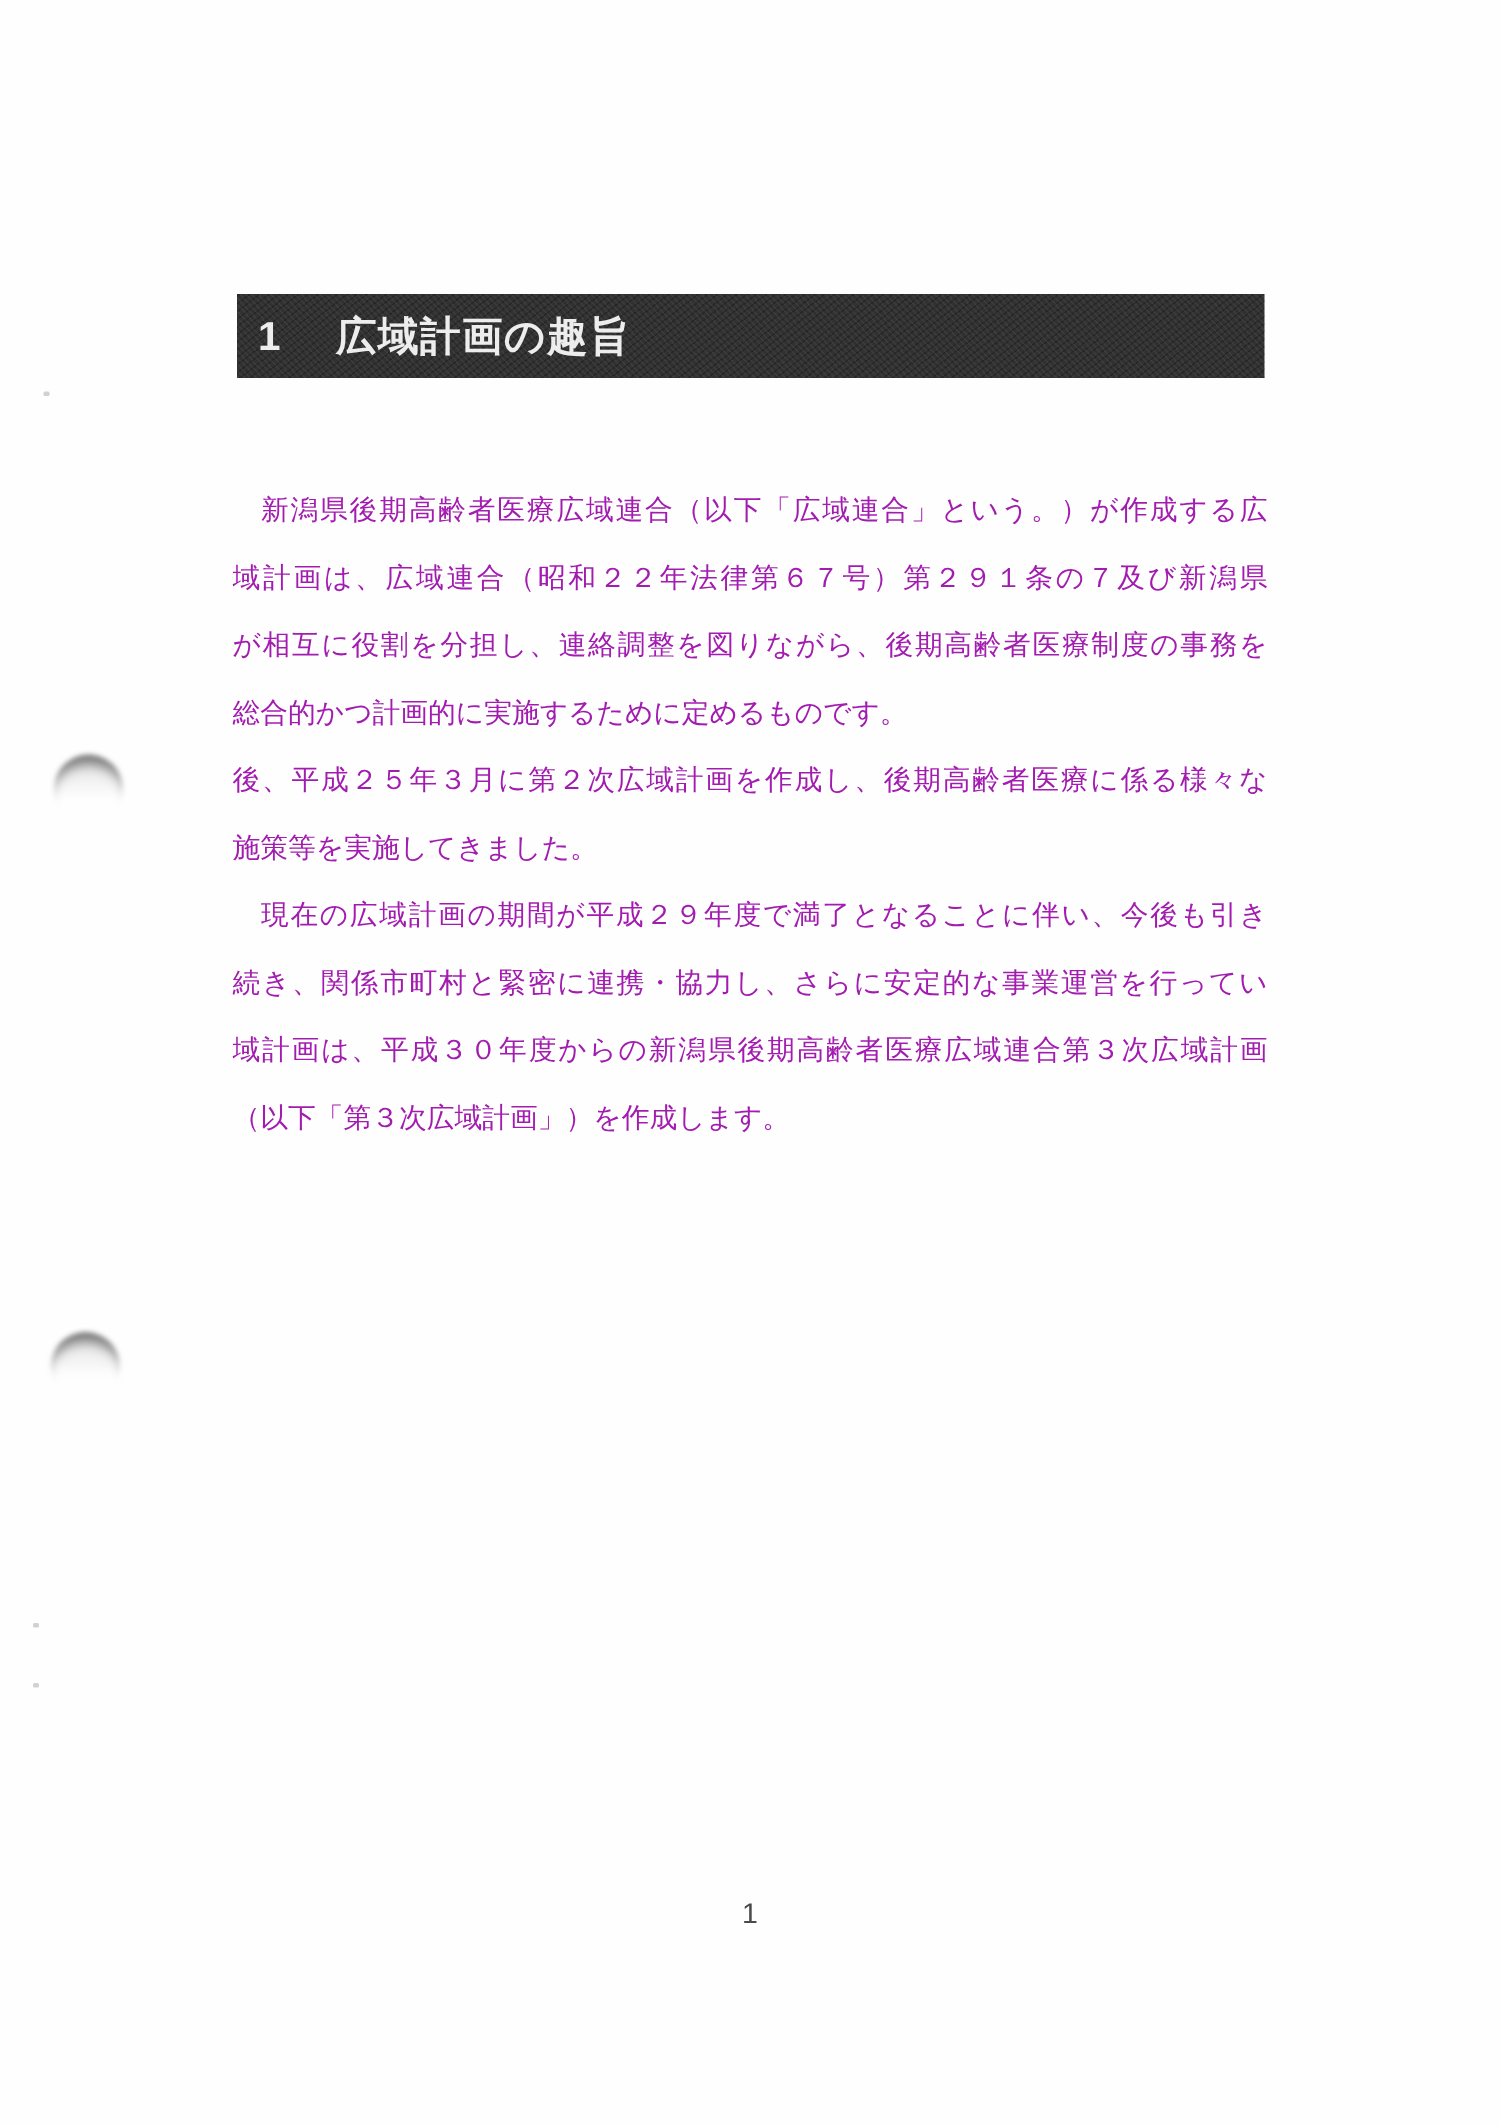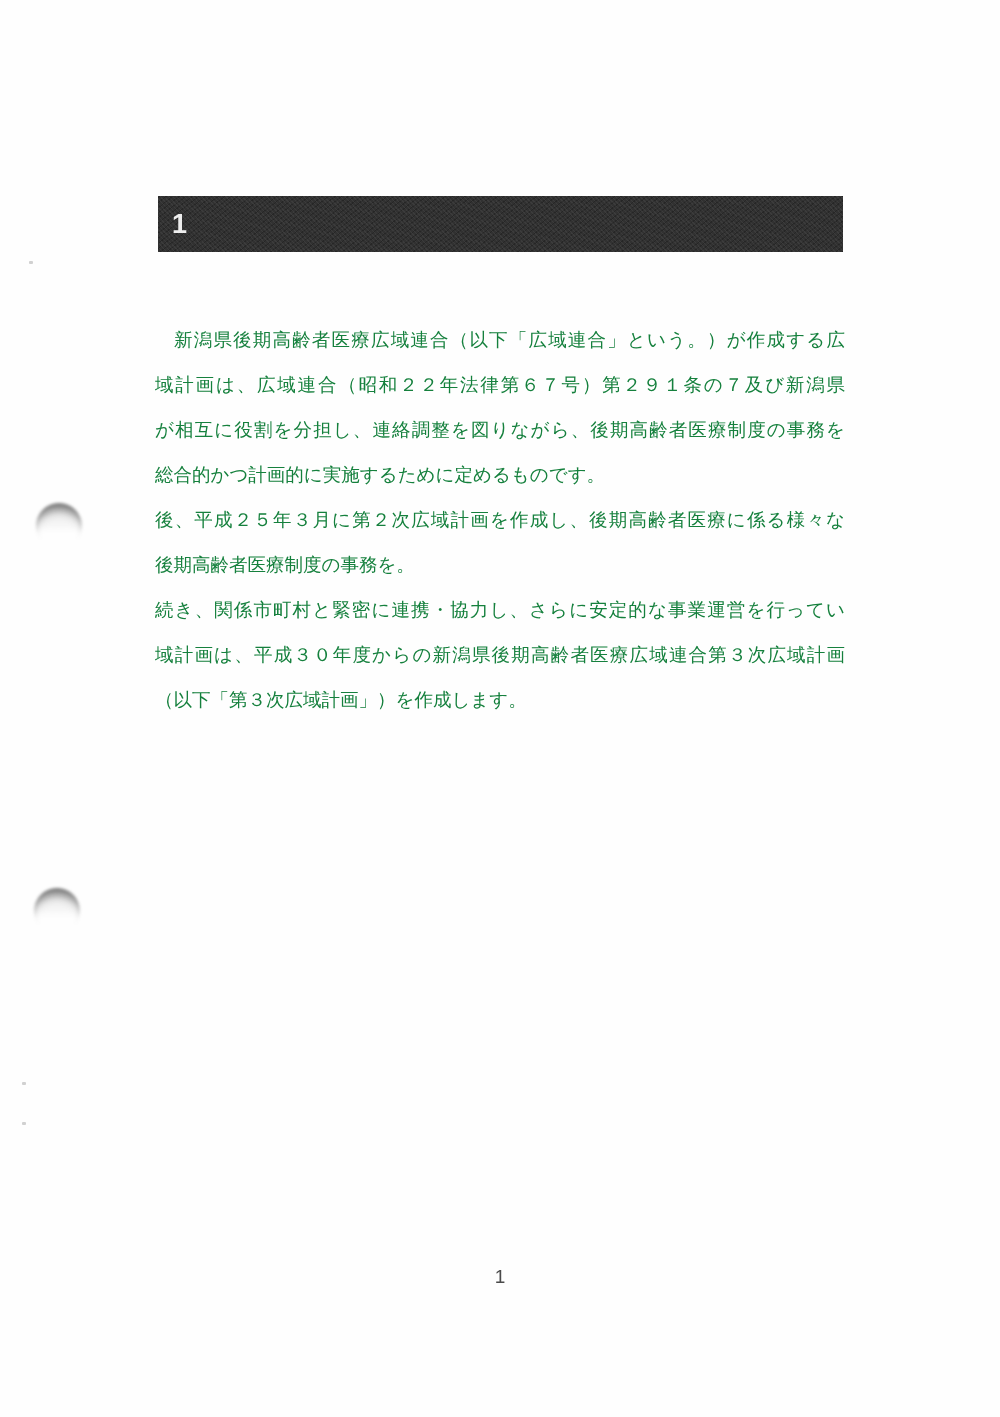--- a/index.html
+++ b/index.html
@@ -39,21 +39,21 @@
   }
   .header-bar .section-title {
     margin-left: 14px;
   }
   
   .body-text {
     position: absolute;
     left: 155px;
     top: 317px;
     width: 690px;
-    color: #15803d;
+    color: #a21caf;
     font-size: 18.5px;
   }
   .line {
     height: 45px;
     line-height: 45px;
     overflow: hidden;
     text-align: justify;
     text-align-last: justify;
     text-justify: inter-character;
     white-space: nowrap;
@@ -94,31 +94,33 @@
   .speck-2 { left: 22px; top: 1082px; }
   .speck-3 { left: 22px; top: 1122px; }
 </style>
 </head>
 <body>
 
 <div class="page">
 
   <div class="header-bar">
     <span class="section-number">1</span>
+    <span class="section-title">広域計画の趣旨</span>
   </div>
 
   <div class="body-text">
     <div class="line first">新潟県後期高齢者医療広域連合（以下「広域連合」という。）が作成する広</div>
     <div class="line">域計画は、広域連合（昭和２２年法律第６７号）第２９１条の７及び新潟県</div>
     <div class="line">が相互に役割を分担し、連絡調整を図りながら、後期高齢者医療制度の事務を</div>
     <div class="line last">総合的かつ計画的に実施するために定めるものです。</div>
 
     <div class="line">後、平成２５年３月に第２次広域計画を作成し、後期高齢者医療に係る様々な</div>
-    <div class="line last">後期高齢者医療制度の事務を。</div>
+    <div class="line last">施策等を実施してきました。</div>
 
+    <div class="line first">現在の広域計画の期間が平成２９年度で満了となることに伴い、今後も引き</div>
     <div class="line">続き、関係市町村と緊密に連携・協力し、さらに安定的な事業運営を行ってい</div>
     <div class="line">域計画は、平成３０年度からの新潟県後期高齢者医療広域連合第３次広域計画</div>
     <div class="line last">（以下「第３次広域計画」）を作成します。</div>
   </div>
 
   <div class="punch punch-1"></div>
   <div class="punch punch-2"></div>
 
   <div class="speck speck-1"></div>
   <div class="speck speck-2"></div>

